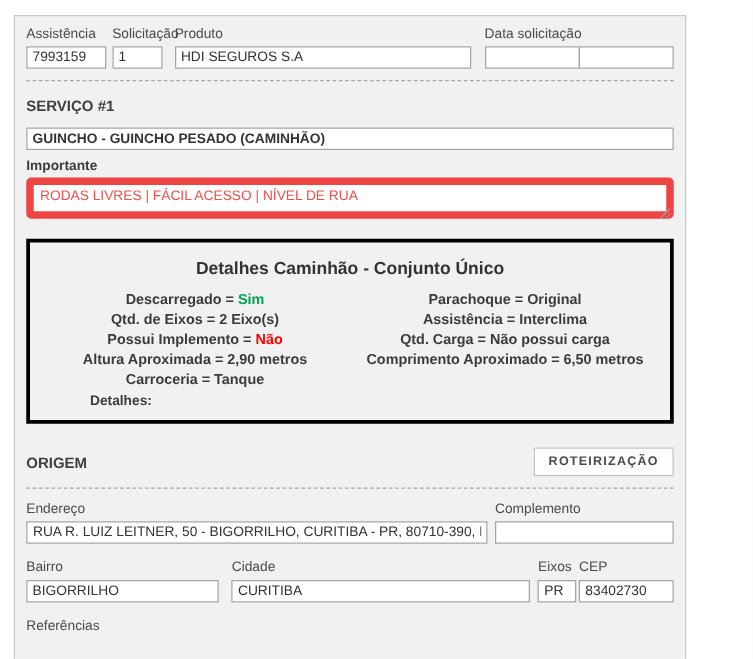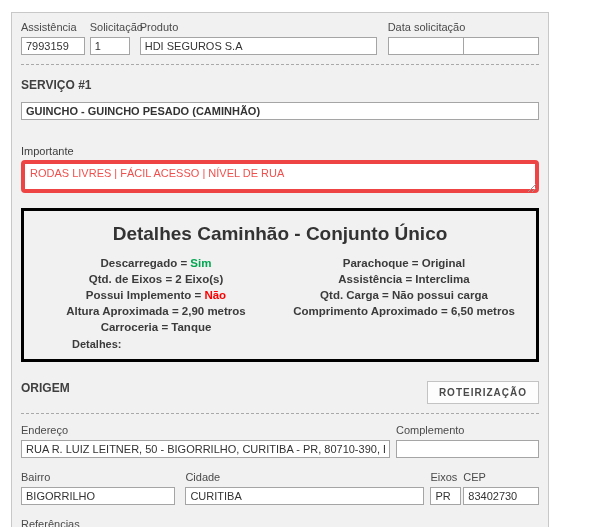--- a/index.html
+++ b/index.html
@@ -12,21 +12,21 @@
   }
 
   .field-row { display: flex; align-items: center; }
   .field { display: flex; flex-direction: column; }
   .field .lbl { font-size: 11px; color: #4a4a4a; line-height: 13px; margin-bottom: 3px; white-space: nowrap; }
   input.txt {
     height: 18px; border: 1px solid #a5a5a5; background: #fff; font-family: inherit;
     font-size: 11px; color: #333; padding: 1px 4px; width: 100%; outline: none;
   }
   textarea.area {
-    border: 4px solid #ef4444; border-radius: 4px; background: #fff; font-family: inherit;
+    border: 6px solid #ef4444; border-radius: 4px; background: #fff; font-family: inherit;
     font-size: 11px; padding: 3px 5px; width: 100%; resize: none; outline: none; overflow: hidden;
   }
   .red-text { color: #f0504d; }
   .area-wrap { position: relative; width: 100%; }
   .resize-grip {
     position: absolute; right: 3px; bottom: 3px; width: 9px; height: 9px;
     background: repeating-linear-gradient(135deg, #9a9a9a 0 1px, transparent 1px 3.2px);
     clip-path: polygon(100% 0, 100% 100%, 0 100%); cursor: nwse-resize;
   }
 
@@ -37,36 +37,36 @@
   
   .w-assist { width: 64px; margin-right: 5px; }
   .w-solic  { width: 40px; margin-right: 10px; }
   .w-prod   { width: 238px; margin-right: 11px; }
   .w-data   { width: 152px; }
   .date-pair { display: flex; }
   .date-pair input.txt:last-child { margin-left: -1px; }
 
   .full { width: 100%; }
   .mt10 { margin-top: 10px; font-weight: bold; }
-  .mt7  { margin-top: 25px; }
+  .mt7  { margin-top: 7px; font-weight: bold; }
 
   
   .truck-box {
     margin-top: 13px; border: 3px solid #000; background: #f1f1f1;
     padding: 8px 8px 9px 8px;
   }
-  .truck-title { text-align: center; font-weight: bold; font-size: 19px; color: #333; margin-top: 4px; }
+  .truck-title { text-align: center; font-weight: bold; font-size: 14px; color: #333; margin-top: 4px; }
   .truck-cols { display: flex; margin-top: 10px; }
   .truck-col { width: 50%; text-align: center; }
   .dline { font-weight: bold; font-size: 11.5px; color: #3b3b3b; line-height: 16px; white-space: nowrap; }
   .detalhes-row { display: flex; align-items: center; margin-top: 3px; padding-left: 40px; }
   .detalhes-row .lbl-bold { font-weight: bold; color: #3b3b3b; margin-right: 3px; white-space: nowrap; }
 
   
-  .origem-row { display: flex; justify-content: space-between; margin-top: 19px; }
+  .origem-row { display: flex; justify-content: space-between; align-items: center; margin-top: 19px; }
   .btn {
     background: #fdfdfd; border: 1px solid #c3c3c3; color: #4a4a4a; font-family: inherit;
     font-weight: bold; font-size: 10px; letter-spacing: 1px; padding: 5px 11px; cursor: pointer;
   }
 
   .addr-row { display: flex; margin-top: 10px; }
   .w-endereco { width: 369px; margin-right: 6px; }
   .w-compl { flex: 1; }
   .w-bairro { width: 155px; margin-right: 10px; }
   .w-cidade { width: 240px; margin-right: 6px; }

